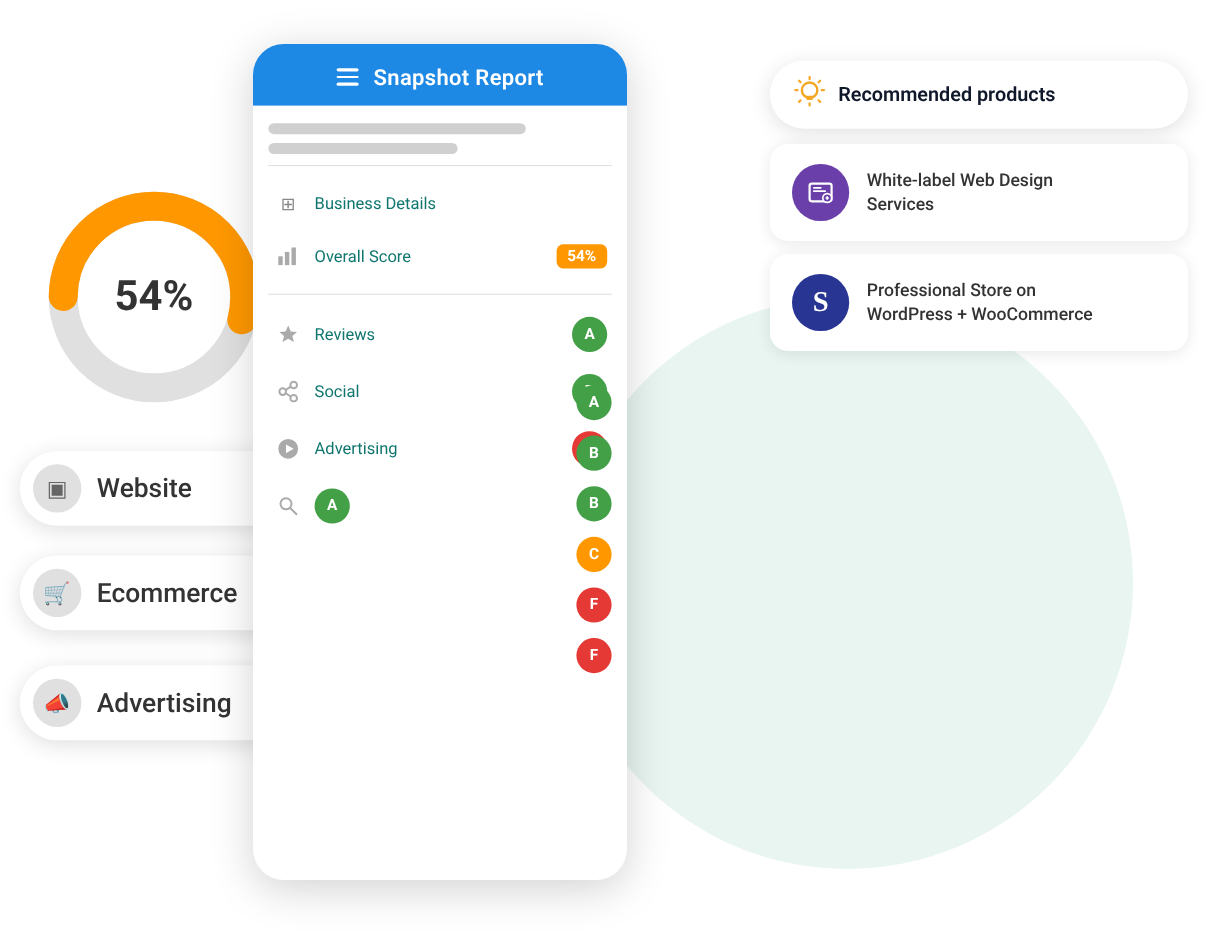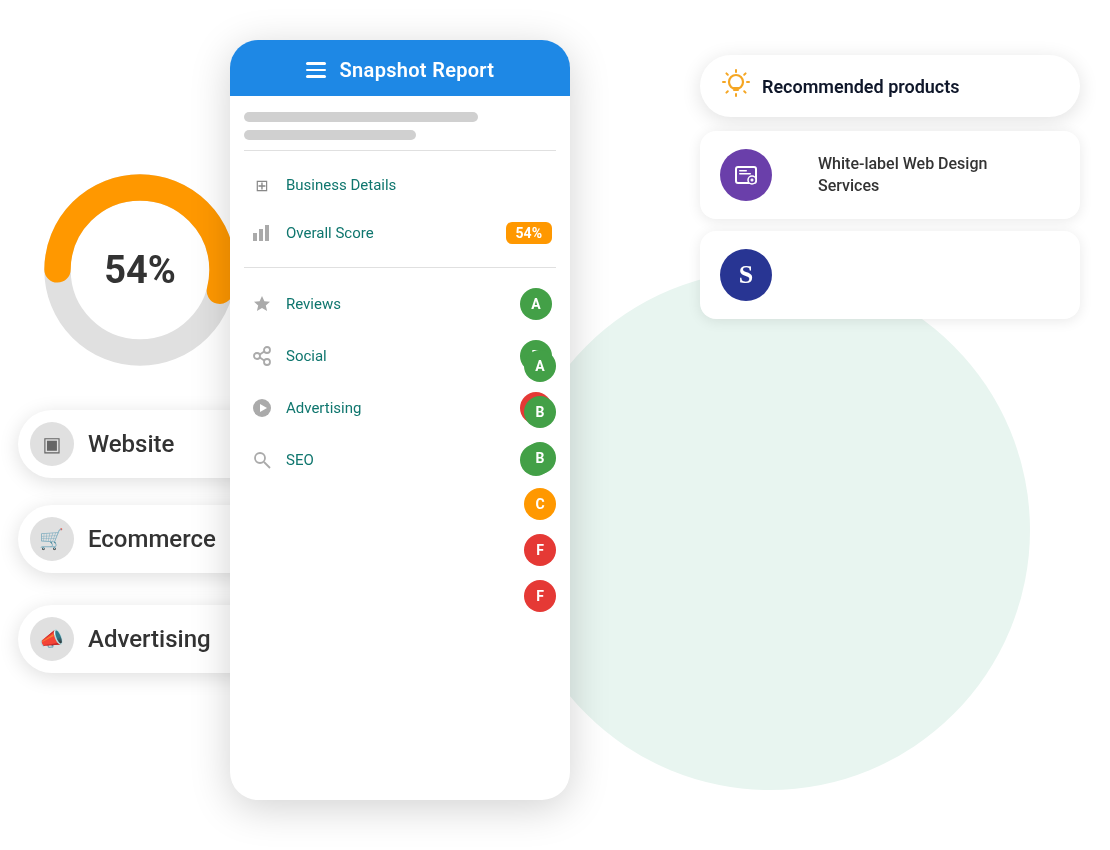--- a/index.html
+++ b/index.html
@@ -279,21 +279,20 @@
       justify-content: center;
       font-size: 22px;
       color: #fff;
       flex-shrink: 0;
     }
     .rec-item-label {
       font-size: 16px;
       font-weight: 500;
       color: #333;
       line-height: 1.35;
-      margin-left: 30px;
     }
 
     .icon-purple { background: #6a3faa; }
     .icon-navy { background: #283593; }
     .icon-cyan { background: #0097a7; }
   </style>
 </head>
 <body>
 
 <div class="scene">
@@ -398,21 +397,20 @@
         <div class="phone-row-grade" style="background:#e53935">F</div>
       </div>
 
       <div class="phone-row">
         <div class="phone-row-icon">
           <svg width="20" height="20" viewBox="0 0 20 20" fill="none" stroke="#aaa" stroke-width="1.8">
             <circle cx="8" cy="8" r="5"></circle>
             <line x1="12" y1="12" x2="18" y2="18"></line>
           </svg>
         </div>
-        <span class="phone-row-label">SEO</span>
         <div class="phone-row-grade" style="background:#43a047">A</div>
       </div>
     </div>
 
     <div style="position:absolute; right:14px; top:310px; display:flex; flex-direction:column; gap:14px;">
       <div class="score-dot" style="background:#43a047">A</div>
       <div class="score-dot" style="background:#43a047">B</div>
       <div class="score-dot" style="background:#43a047">B</div>
       <div class="score-dot" style="background:#FF9800">C</div>
       <div class="score-dot" style="background:#e53935">F</div>
@@ -451,16 +449,17 @@
           <line x1="19" y1="16.5" x2="19" y2="19.5" stroke="#fff" stroke-width="1.5"></line>
           <rect x="6" y="8" width="8" height="1.5" rx="0.75" fill="#fff"></rect>
           <rect x="6" y="11" width="12" height="1.5" rx="0.75" fill="#fff"></rect>
         </svg>
       </div>
       <span class="rec-item-label">White-label Web Design<br>Services</span>
     </div>
 
     <div class="rec-item">
       <div class="rec-item-icon icon-navy" style="font-size:26px;font-weight:700;font-family:serif;">S</div>
+      <span class="rec-item-label">Professional Store on<br>WordPress + WooCommerce</span>
     </div>
 
   </div>
 </div>
 
 </body></html>

